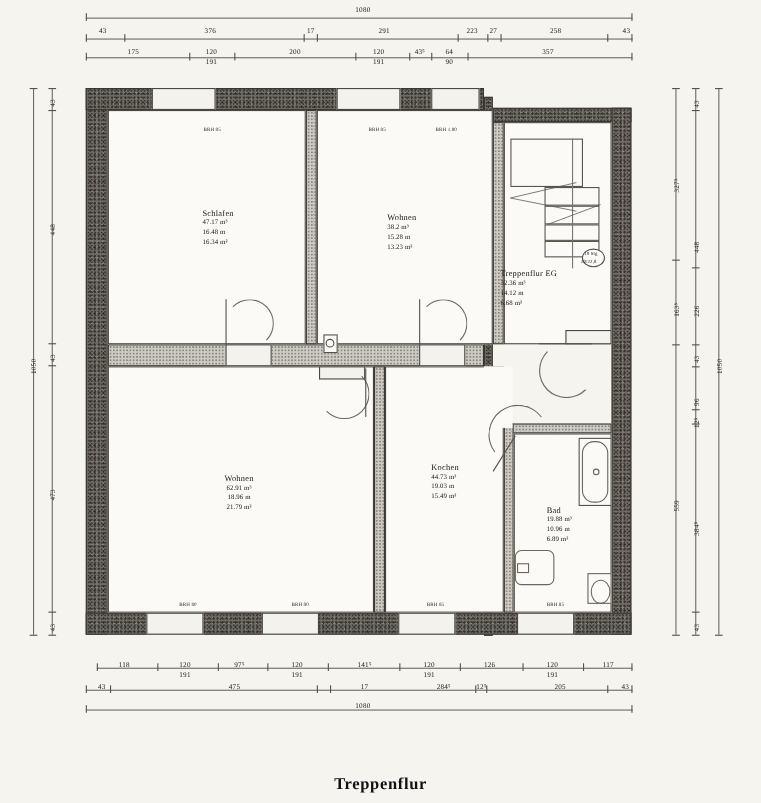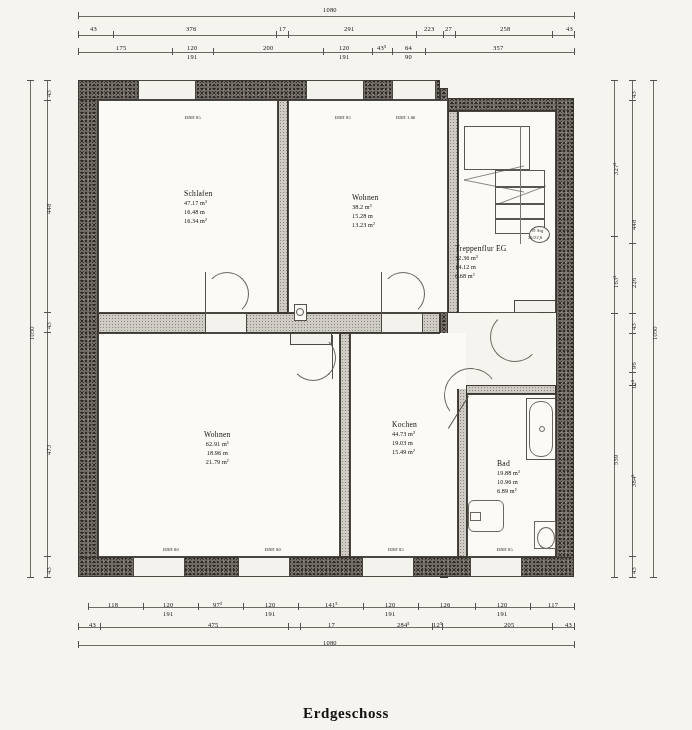--- a/index.html
+++ b/index.html
@@ -330,15 +330,15 @@
     <div class="dimtxt" style="left:433px;top:621px;">12⁵</div>
     <div class="dimtxt" style="left:504px;top:621px;">205</div>
     <div class="dimtxt" style="left:565px;top:621px;">43</div>
 
     <div class="hline" style="left:78px;top:645px;width:497px;"></div>
     <div class="tick" style="left:78px;top:641px;"></div>
     <div class="tick" style="left:574px;top:641px;"></div>
     <div class="dimtxt" style="left:323px;top:639px;">1080</div>
   </div>
 
-  <div class="title" style="top:705px;">Erdgeschoss</div>
+  <div class="title" style="top:705px;">Treppenflur</div>
 
 </div>
 
 </body></html>

